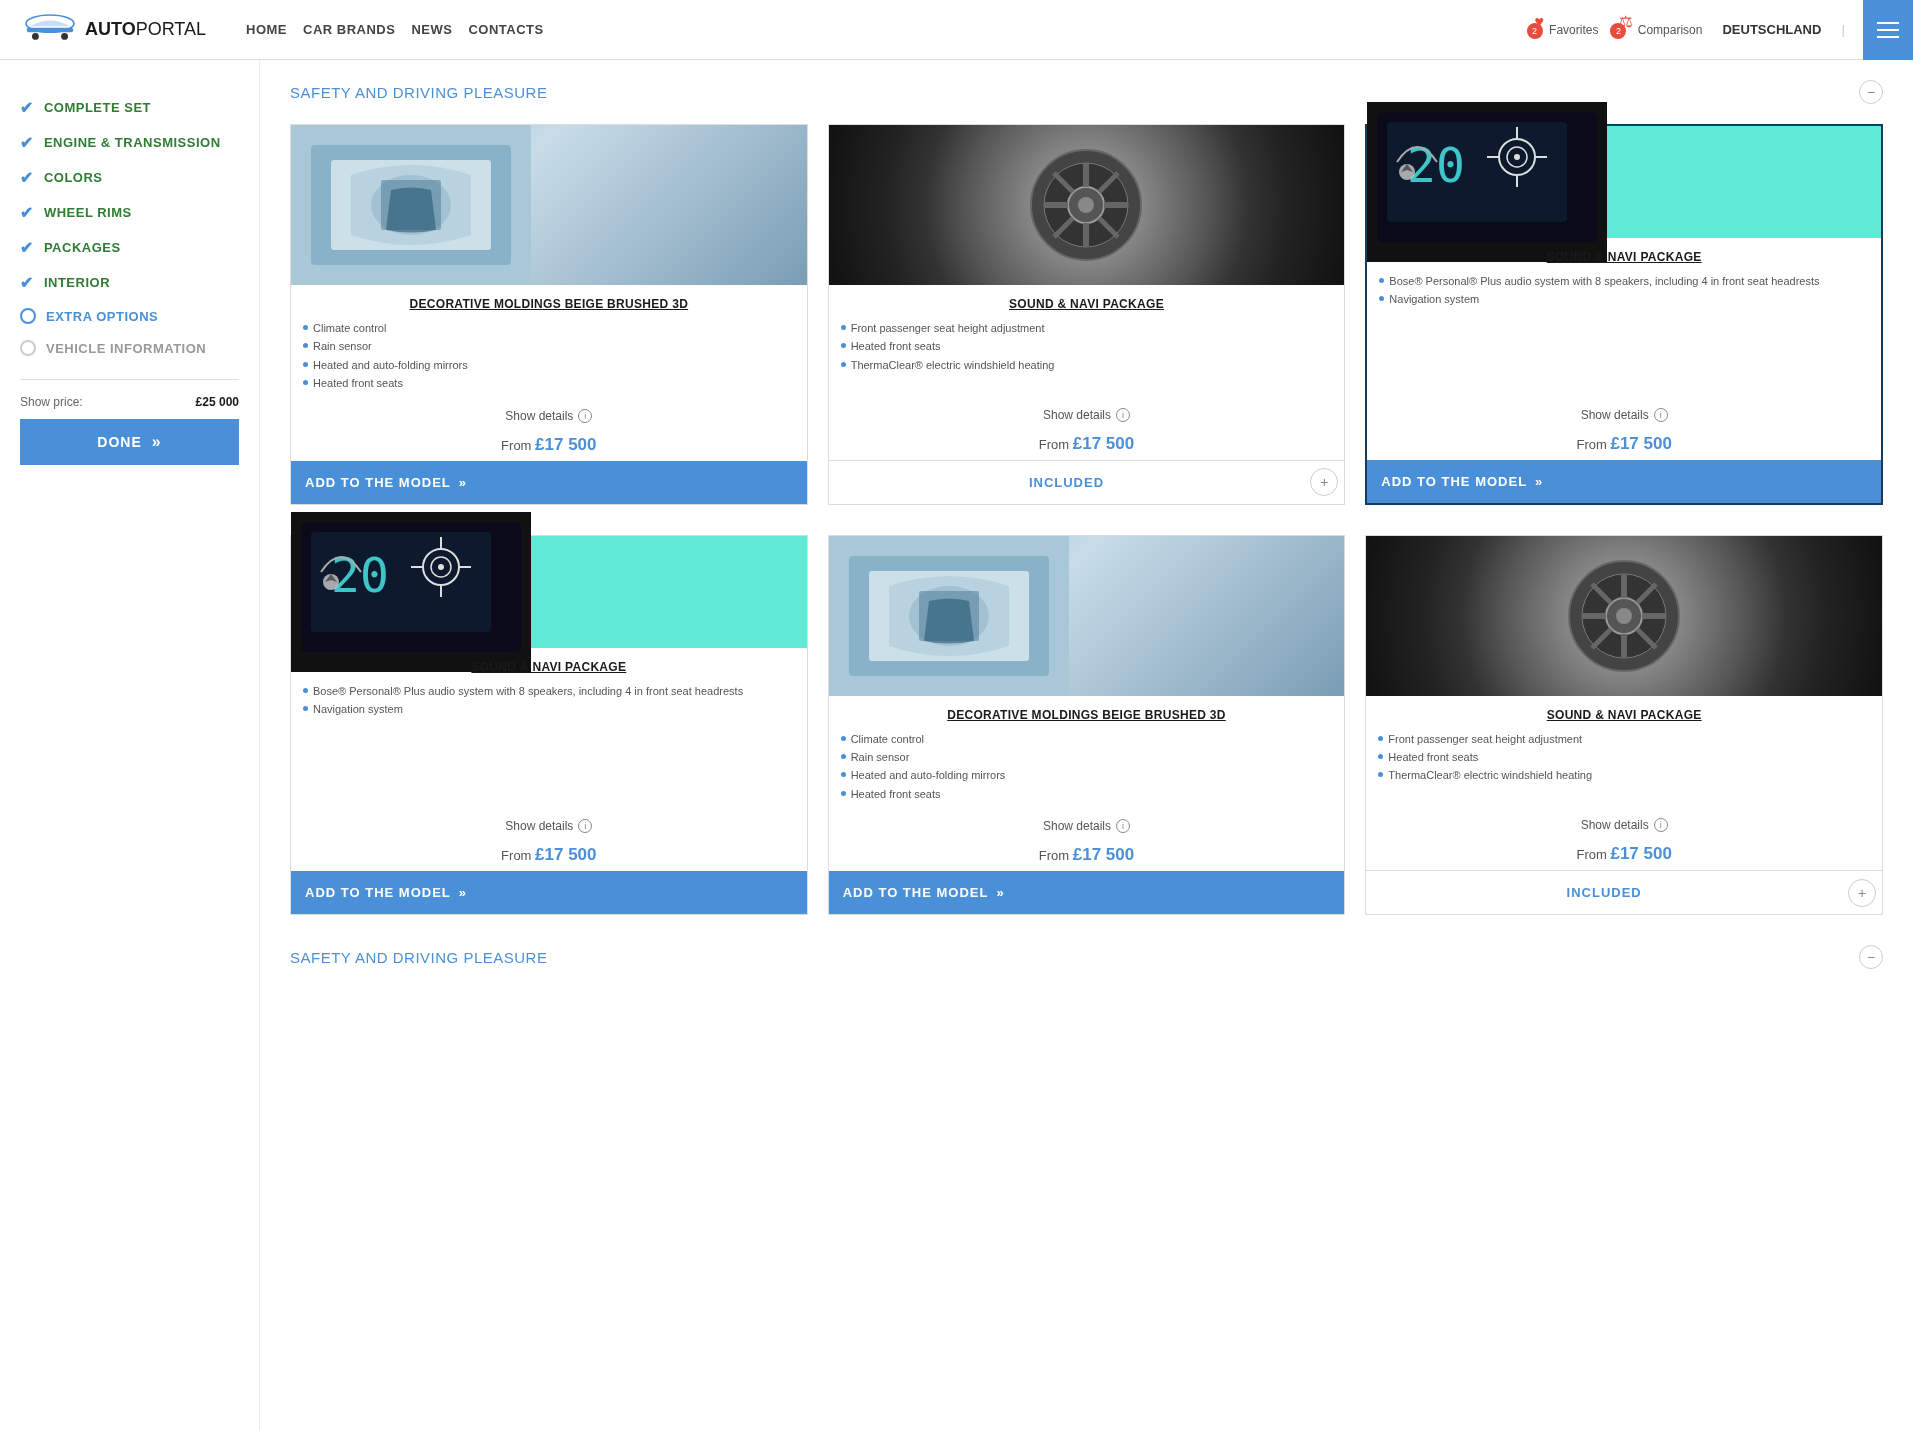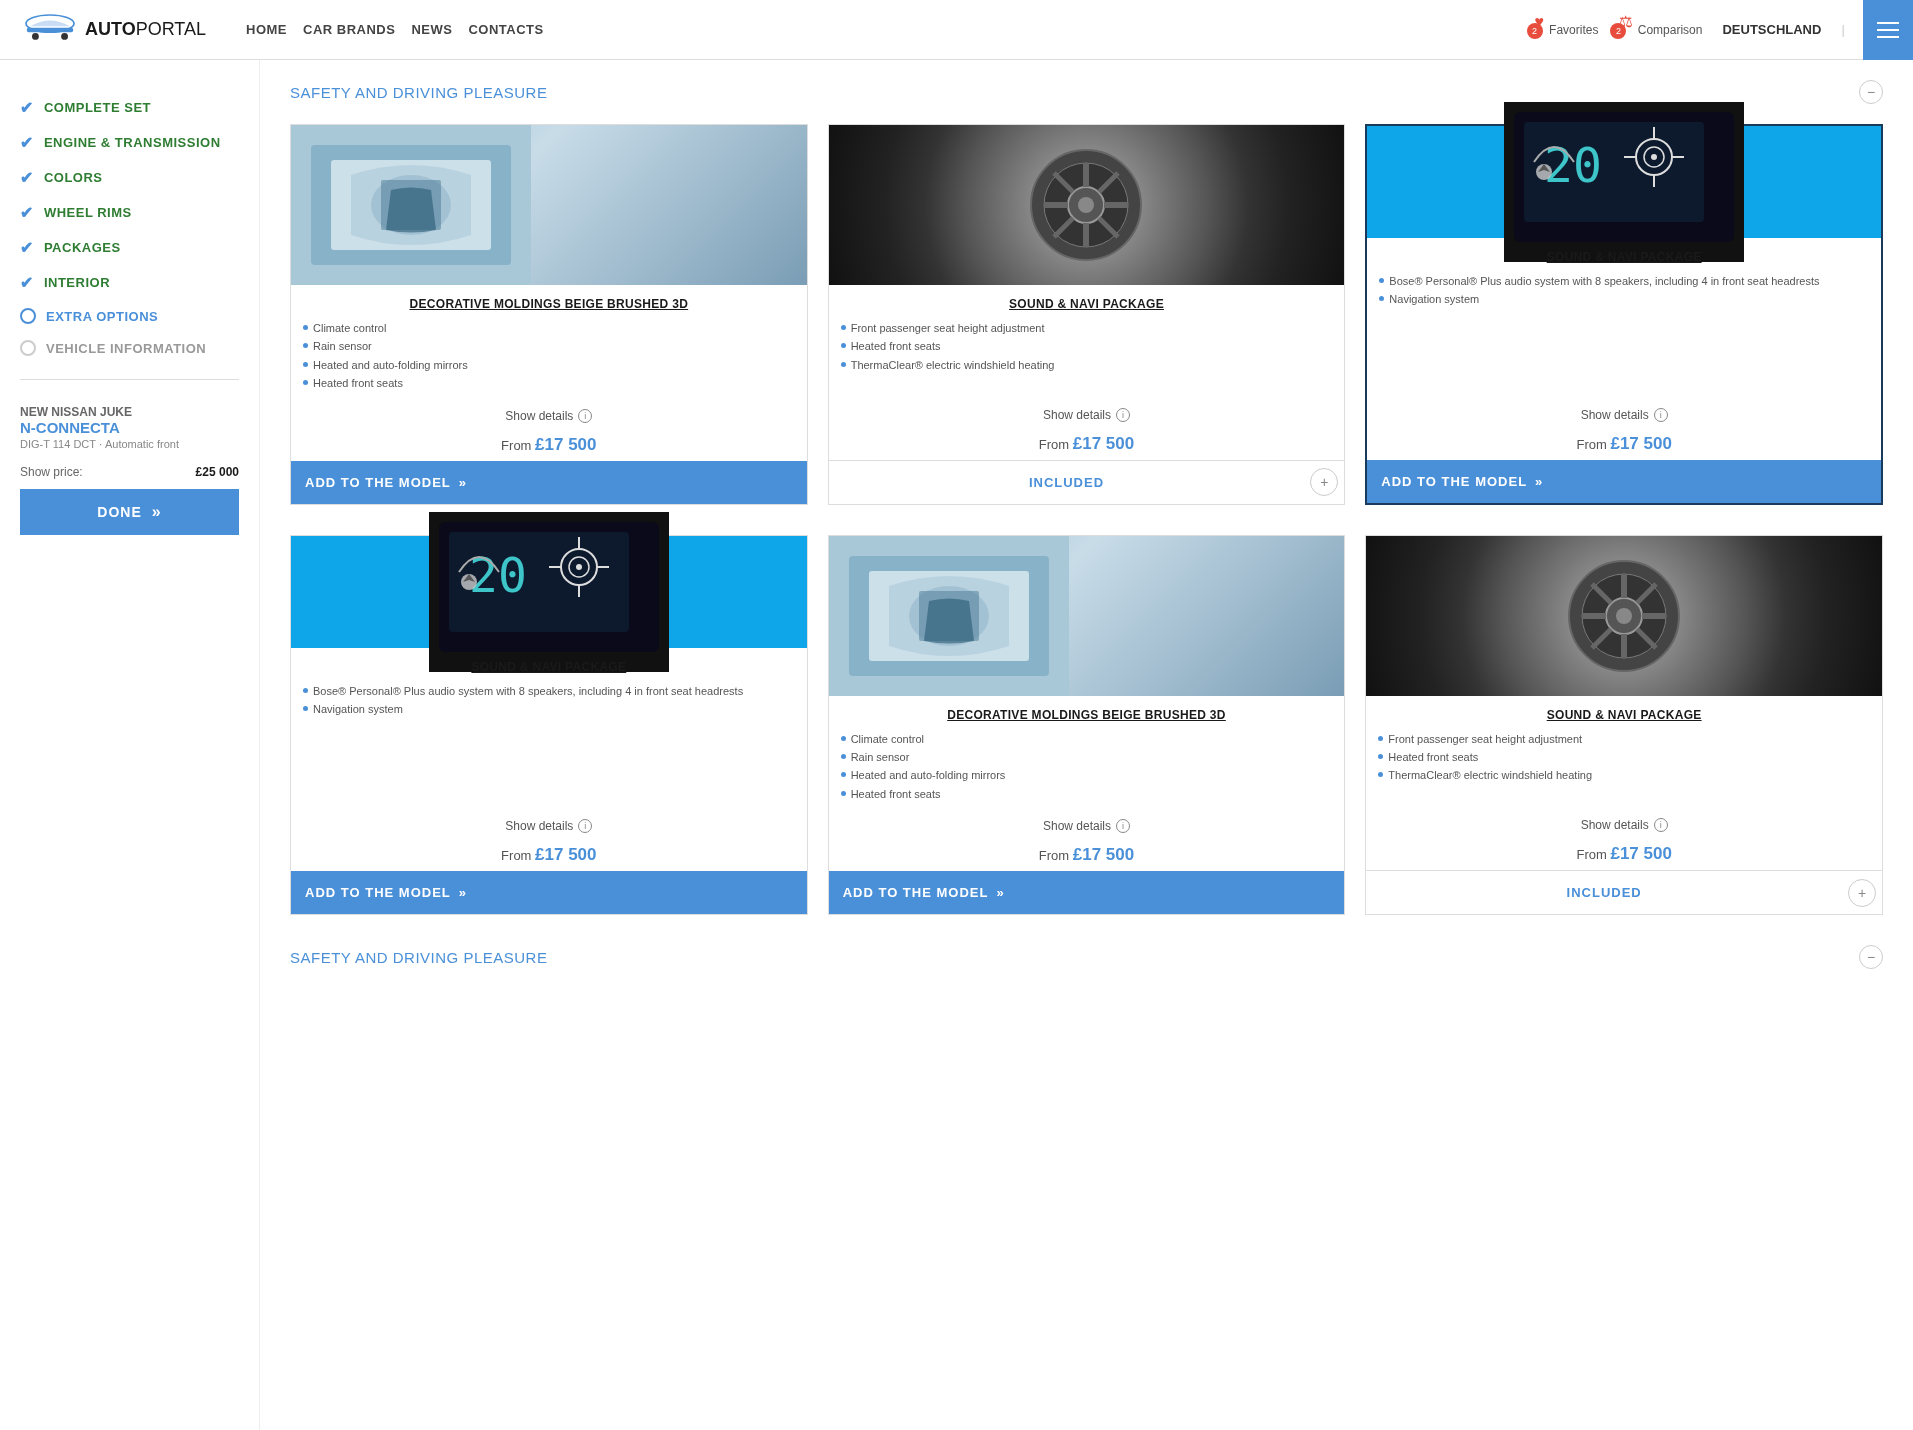--- a/index.html
+++ b/index.html
@@ -305,24 +305,23 @@
       width: 100%;
       height: 160px;
       background: radial-gradient(circle at 50% 50%, #888 20%, #555 45%, #333 60%, #222 75%, #111 100%);
       display: flex;
       align-items: center;
       justify-content: center;
     }
     .img-navi {
       width: 100%;
       height: 112px;
-      background: #0ea5e9;
-      display: flex;
-      align-items: center;
-      justify-content: center;
+      background: #5eead4;
+      display: flex;
+      align-items: center;
     }
     .wheel-svg { width: 120px; height: 120px; }
   </style>
 </head>
 <body>
 
 <header class="header">
   <div class="logo">
     <svg class="logo-icon" viewBox="0 0 70 45" xmlns="http://www.w3.org/2000/svg">
       <ellipse cx="35" cy="15" rx="28" ry="10" fill="none" stroke="#4a90d9" stroke-width="2"></ellipse>
@@ -402,25 +401,20 @@
       <div class="radio-circle blue"></div>
       <span>EXTRA OPTIONS</span>
     </div>
     <div class="sidebar-item inactive">
       <div class="radio-circle"></div>
       <span>VEHICLE INFORMATION</span>
     </div>
 
     <hr class="sidebar-divider">
 
-    <div class="car-info">
-      <div class="car-new">NEW NISSAN JUKE</div>
-      <div class="car-model">N-CONNECTA</div>
-      <div class="car-spec">DIG-T 114 DCT · Automatic front</div>
-    </div>
 
     <div class="total-row">
       <span class="total-label">Show price:</span>
       <span class="total-price">£25 000</span>
     </div>
 
     <button class="done-btn">
       <span>DONE</span>
       <span class="arrow-icon">»</span>
     </button>

